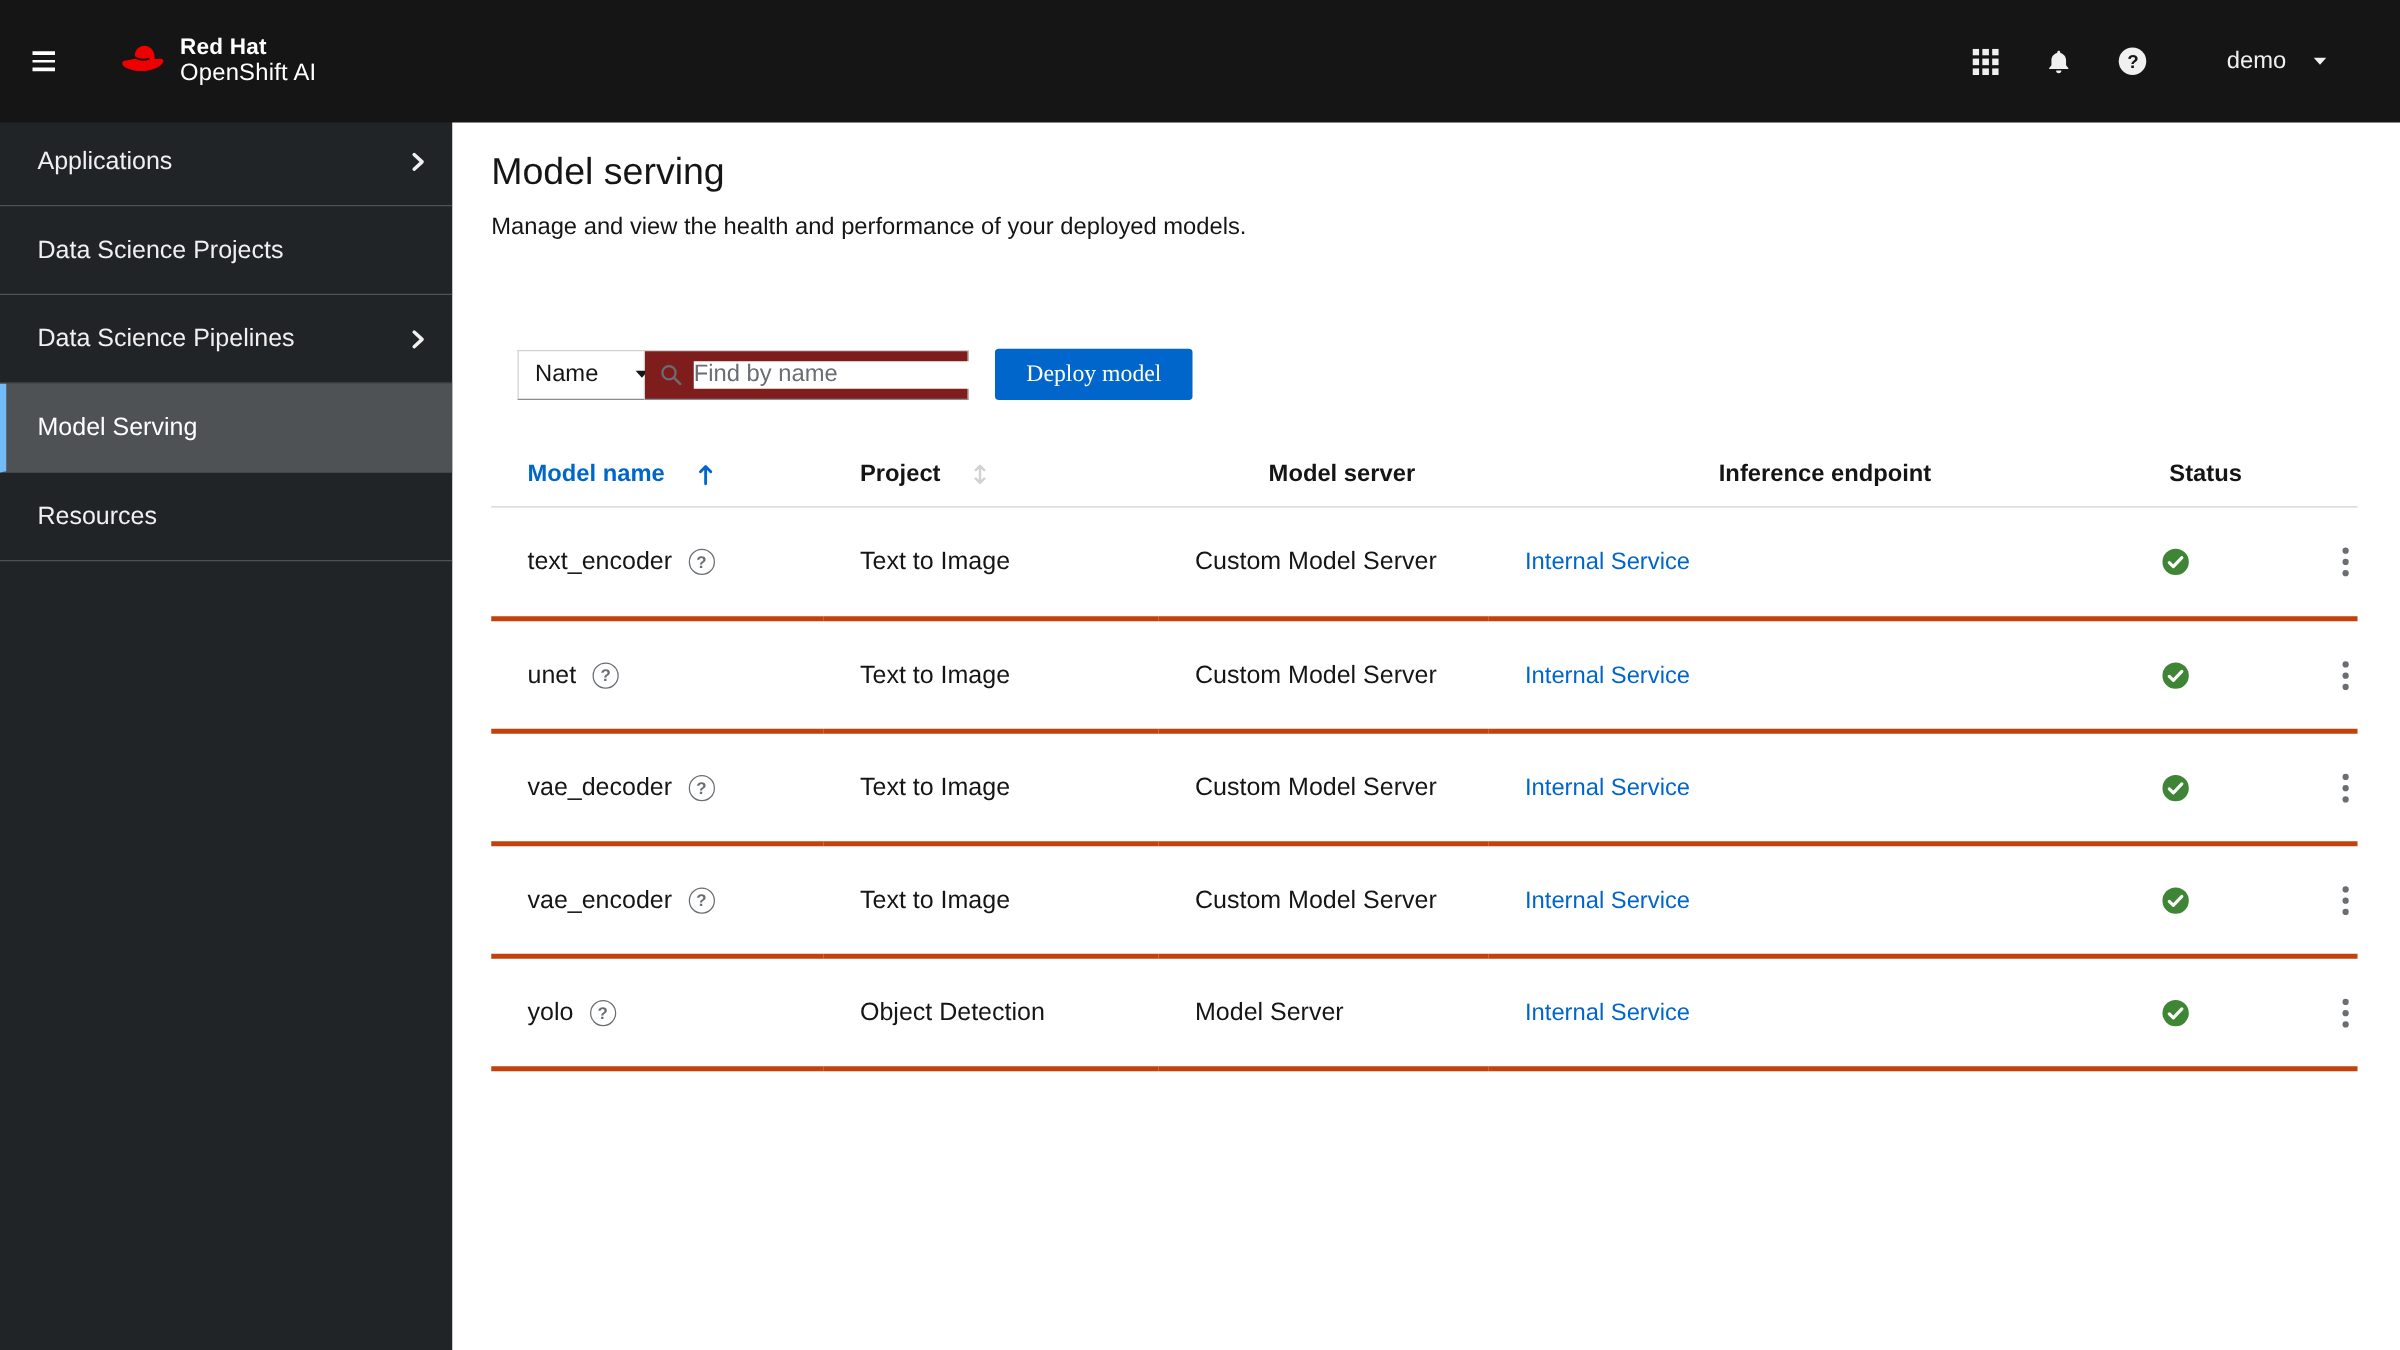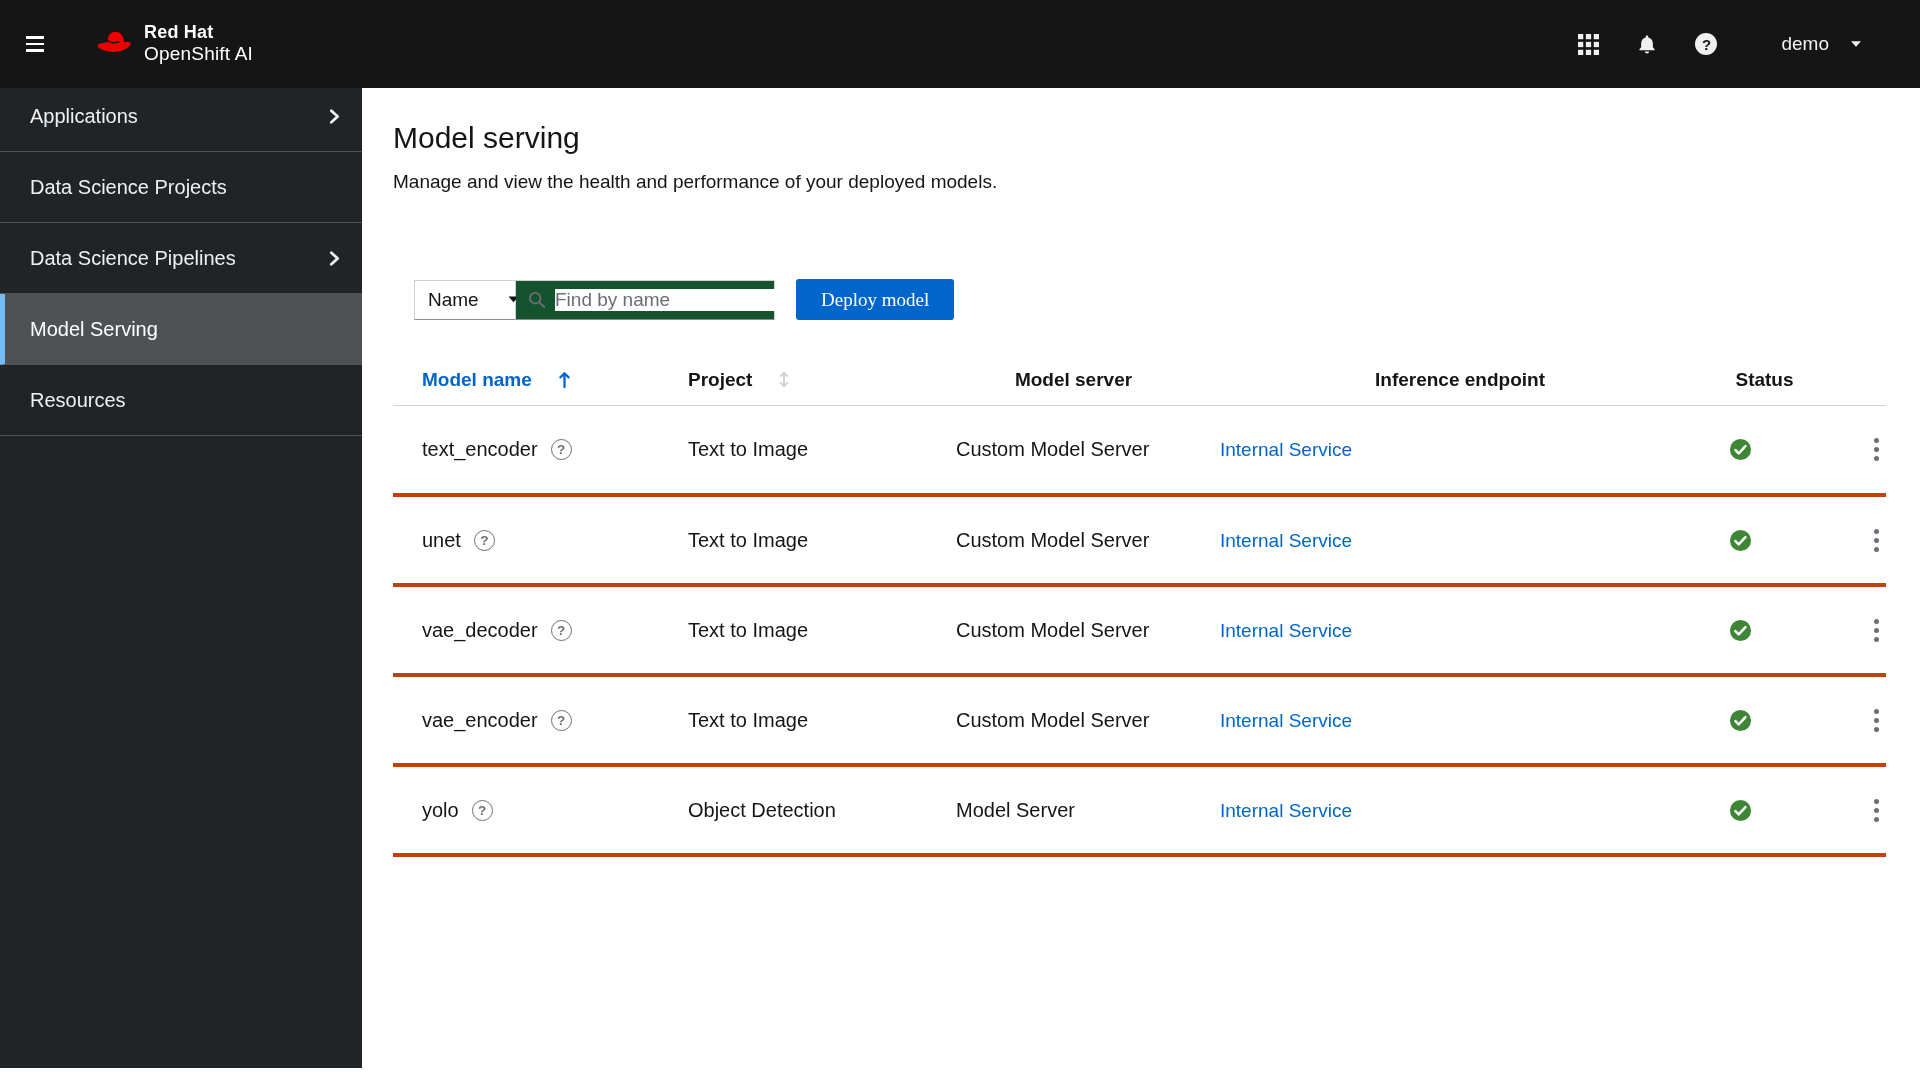--- a/index.html
+++ b/index.html
@@ -4,21 +4,21 @@
 <style>
   * { margin:0; padding:0; box-sizing:border-box; }
   html,body { width:1920px; height:1080px; }
   body {
     font-family: "Liberation Sans", "DejaVu Sans", sans-serif;
     background:#ffffff; color:#151515; overflow:hidden;
   }
 
   
   .masthead {
-    position:absolute; top:0; left:0; width:1920px; height:88px;
+    position:absolute; top:0; left:0; width:1920px; height:98px;
     background:#151515; display:flex; align-items:center; z-index:10;
   }
   .hamburger { margin-left:26px; width:40px; height:40px; background:none; border:none;
     display:flex; flex-direction:column; justify-content:center; gap:4px; cursor:pointer; }
   .hamburger span { display:block; width:18px; height:2.5px; background:#ffffff; }
   .brand { display:flex; align-items:center; margin-left:26px; }
   .brand-text { margin-left:10px; color:#ffffff; line-height:1.1; }
   .brand-top { font-weight:700; font-size:18px; letter-spacing:.2px; }
   .brand-bottom { font-weight:400; font-size:19px; letter-spacing:.2px; margin-top:1px;text-align:center; }
   .mast-right { margin-left:auto; display:flex; align-items:center; padding-right:58px; }
@@ -26,21 +26,21 @@
     justify-content:center; width:22px; height:24px; margin-left:37px; }
   .help-circle { width:22px; height:22px; border-radius:50%; background:#f0f0f0; color:#151515;
     font-weight:700; font-size:15px; display:flex; align-items:center; justify-content:center; }
   .user-menu { display:flex; align-items:center; background:none; border:none; cursor:pointer;
     margin-left:64px;text-align:center; }
   .user-name { color:#f0f0f0; font-size:19px; }
   .user-caret { margin-left:21px; display:flex; }
 
   
   .sidebar {
-    position:absolute; top:76px; left:0; width:362px; height:992px;
+    position:absolute; top:89px; left:0; width:362px; height:992px;
     background:#212427; padding-top:5px;
   }
   .nav-item {
     height:71px; display:flex; align-items:center; padding:0 22px 0 30px;
     color:#f0f0f0; font-size:20px; border-bottom:1px solid #4f5255; cursor:pointer;
   }
   .nav-item .chev { margin-left:auto; display:flex; }
   .nav-item.selected {
     background:#4f5255; border-left:5px solid #73bcf7; padding-left:25px; color:#ffffff;
   }
@@ -53,21 +53,21 @@
 
   
   .toolbar { display:flex; align-items:center; margin-top:86px; margin-left:21px; }
   .filter-select {
     width:102px; height:40px; background:#fff; border:1px solid #d2d2d2; border-bottom-color:#8a8d90;
     display:flex; align-items:center; justify-content:space-between; padding:0 13px;
     font-size:19px; color:#151515; cursor:pointer;gap:29px;
   }
   .search-box {
     width:259px; height:40px; border:1px solid #d2d2d2; border-left:none; border-bottom-color:#8a8d90;
-    display:flex; align-items:center; padding:0 12px; background:#14532d;
+    display:flex; align-items:center; padding:0 12px; background:#7f1d1d;
   }
   .search-box input {
     border:none; outline:none; flex:1; font-size:19px; margin-left:9px;
     font-family:"Liberation Sans","DejaVu Sans",sans-serif; color:#151515;
   }
   .search-box input::placeholder { color:#6a6e73; opacity:1; }
   .deploy-btn {
     margin-left:21px; height:41px; padding:0 25px; background:#0066cc; color:#ffffff;
     font-size:19px; border:none; border-radius:3px; cursor:pointer;
     font-family:Liberation Serif, serif;

